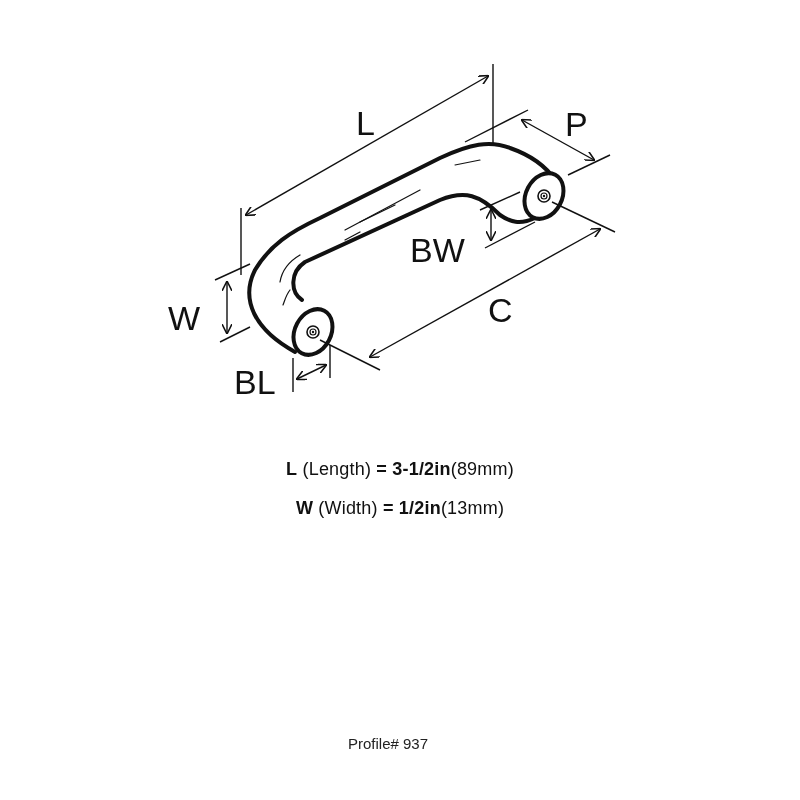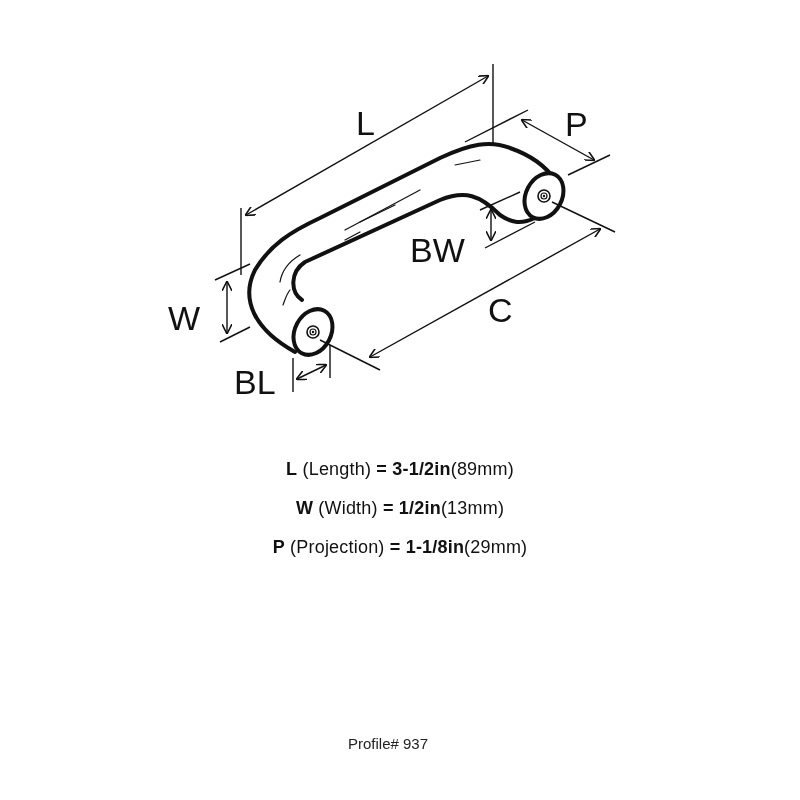--- a/index.html
+++ b/index.html
@@ -160,21 +160,15 @@
     <span class="name">(Length)</span>
     <span class="eq">=</span>
     <span class="imperial">3-1/2in</span><span class="metric">(89mm)</span>
   </div>
   <div class="spec-line">
     <span class="code">W</span>
     <span class="name">(Width)</span>
     <span class="eq">=</span>
     <span class="imperial">1/2in</span><span class="metric">(13mm)</span>
   </div>
-  <div class="spec-line">
-    <span class="code">P</span>
-    <span class="name">(Projection)</span>
-    <span class="eq">=</span>
-    <span class="imperial">1-1/8in</span><span class="metric">(29mm)</span>
-  </div>
 </div>
 
 <div class="profile">Profile# 937</div>
 
 </body></html>

